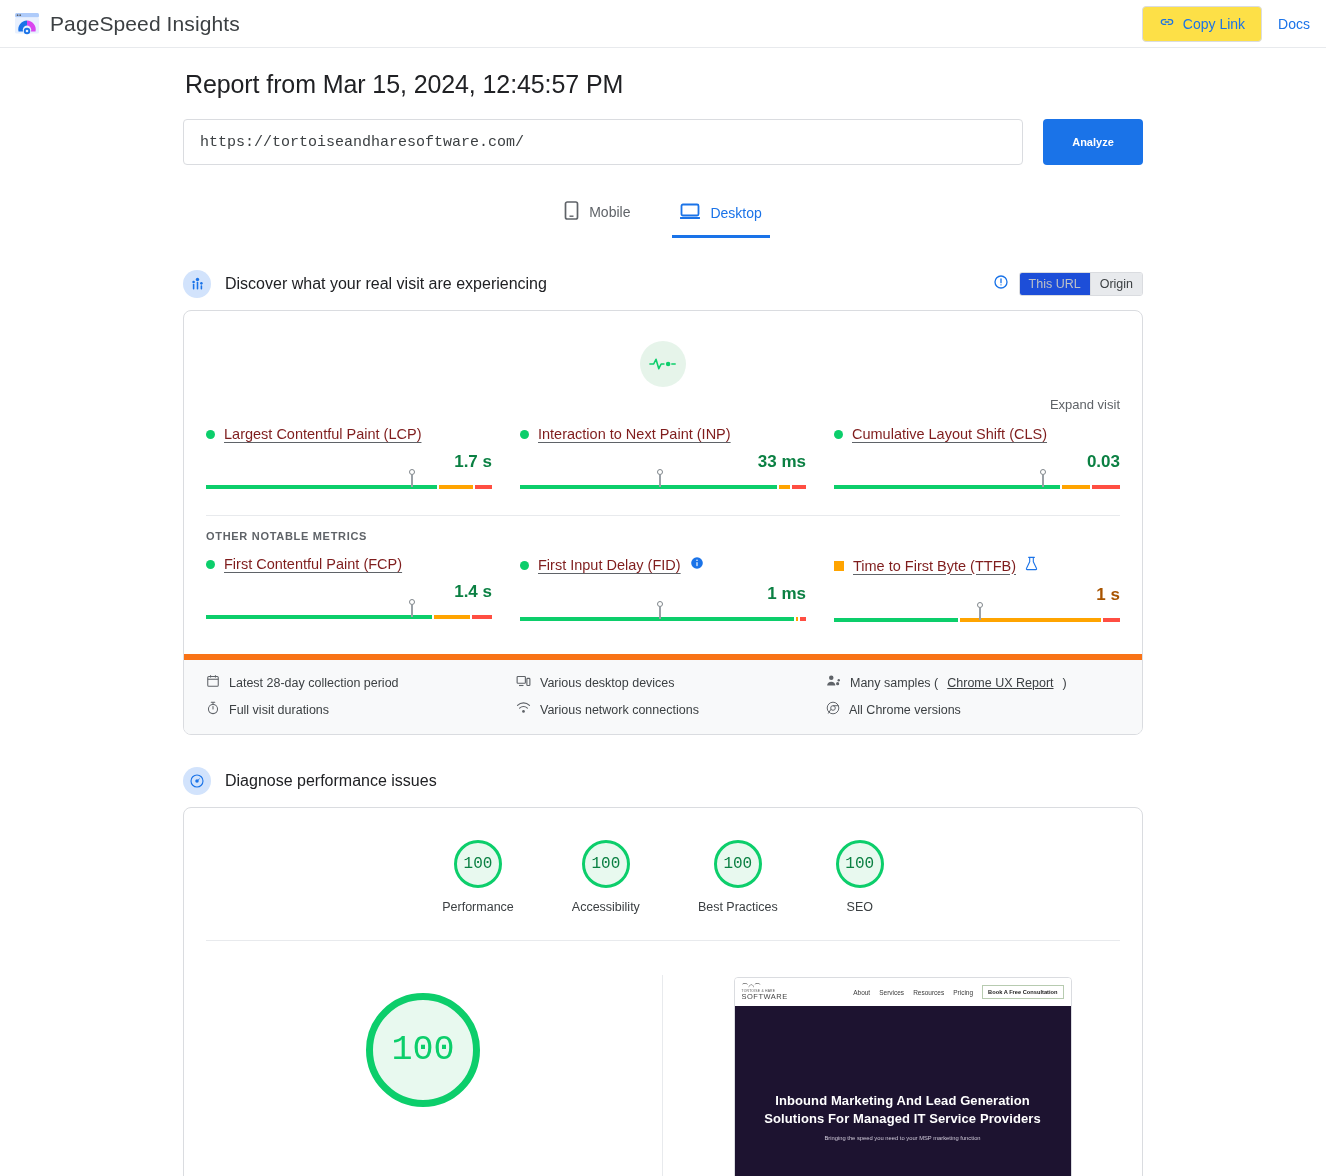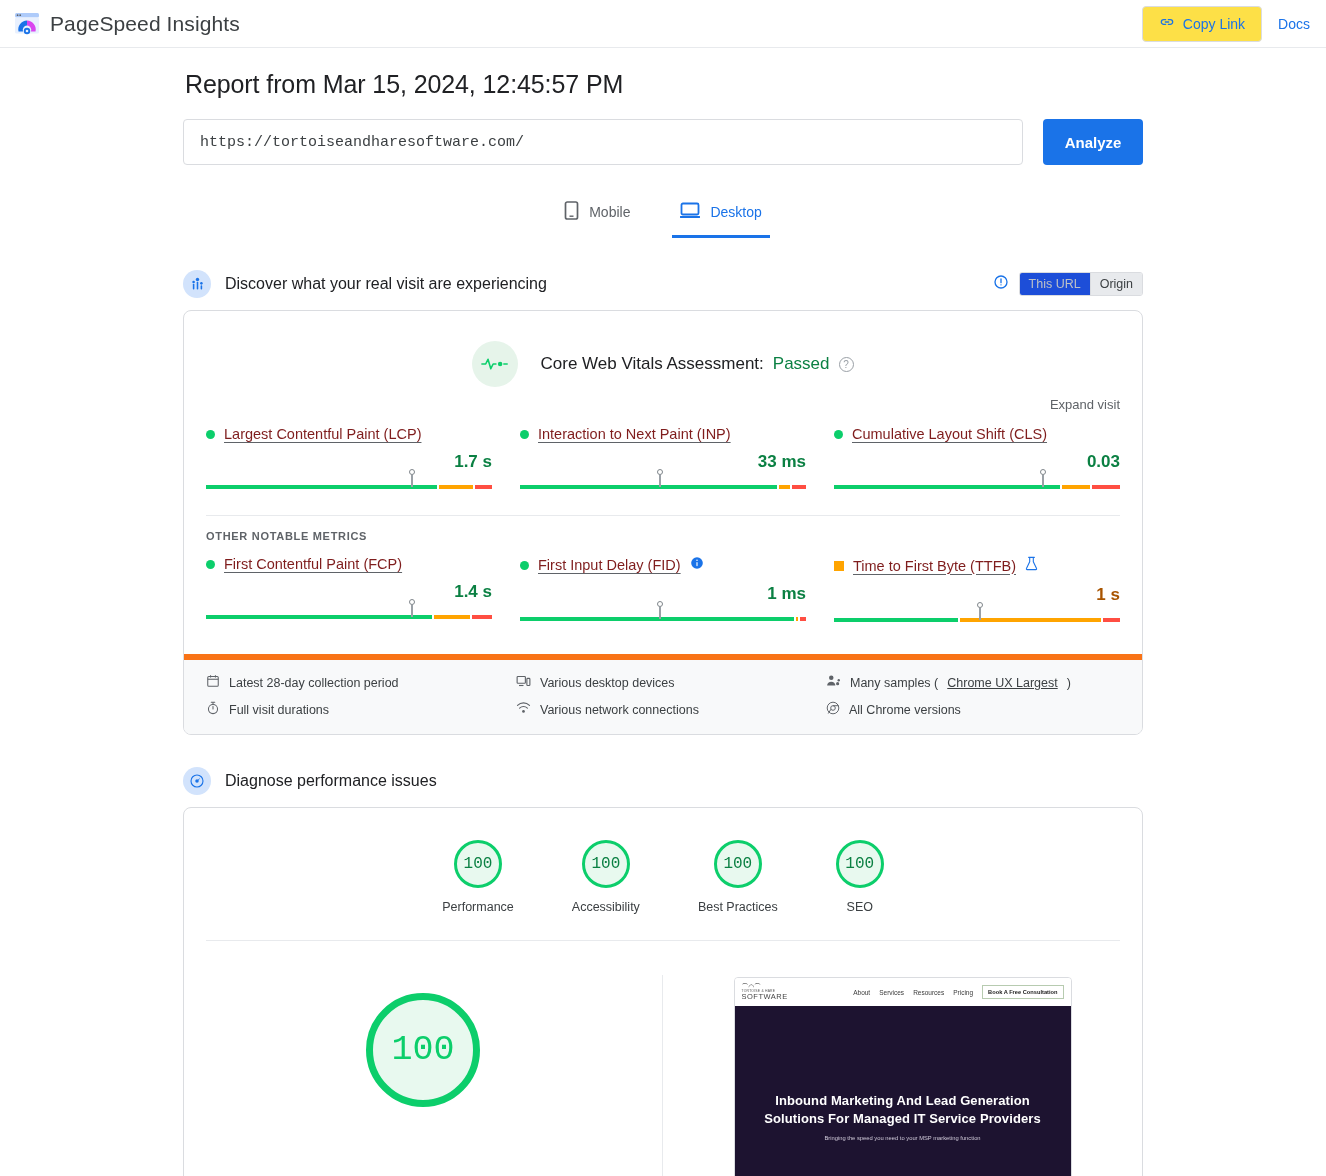--- a/index.html
+++ b/index.html
@@ -55,26 +55,26 @@
     flex: 1; height: 46px;
     border: 1px solid #dadce0; border-radius: 4px;
     padding: 0 16px; font-size: 15px; color: #3c4043;
     font-family: Liberation Mono, monospace;
     background: #fff; outline: none;
   }
   .analyze-btn {
     width: 100px; height: 46px;
     background: #1a73e8; color: #fff;
     border: none; border-radius: 4px;
-    font-size: 15px; font-weight: 700; cursor: pointer;
+    font-size: 11px; font-weight: 700; cursor: pointer;
     font-family: "Liberation Sans", sans-serif;
   }
 
   
-  .ff-tabs { display: flex; justify-content: center; gap: 34px; margin-top: 28px; }
+  .ff-tabs { display: flex; justify-content: center; gap: 34px; margin-top: 28px; align-items: flex-end; }
   .ff-tab {
     display: flex; align-items: center; gap: 10px;
     padding: 8px 8px 12px; cursor: pointer;
     font-size: 14px; color: #5f6368; font-weight: 500;
     border-bottom: 3px solid transparent; position: relative;
   }
   .ff-tab.active { color: #1a73e8; border-bottom-color: #1a73e8; }
 
   
   .section-head {
@@ -323,25 +323,20 @@
     <div class="card">
 
       <div class="cwv-head">
         <span class="cwv-icon-circle">
           <svg width="28" height="14" viewBox="0 0 30 14">
             <path d="M1 7 H5 L7.5 2 L10.5 12 L13 7 H16" fill="none" stroke="#0cce6b" stroke-width="1.7" stroke-linecap="round" stroke-linejoin="round"></path>
             <circle cx="20.5" cy="7" r="2.4" fill="#0cce6b"></circle>
             <line x1="24.5" y1="7" x2="28" y2="7" stroke="#0cce6b" stroke-width="1.7" stroke-linecap="round"></line>
           </svg>
         </span>
-        <span class="cwv-text">
-          <span>Core Web Vitals Assessment:</span>
-          <span class="cwv-pass">Passed</span>
-          <span class="help-circle">?</span>
-        </span>
       </div>
 
       <div class="expand-row">
         <span class="expand-view">Expand visit</span>
       </div>
 
       <div class="metrics">
 
         <div class="metric">
           <div class="metric-label-row">
@@ -502,21 +497,21 @@
         <div class="chip">
           <span>
             <svg width="15" height="14" viewBox="0 0 20 18" fill="#5f6368">
               <circle cx="7" cy="4.5" r="3"></circle>
               <path d="M1.5 15c0-3 2.5-5 5.5-5s5.5 2 5.5 5z"></path>
               <circle cx="15.5" cy="12.5" r="2.1"></circle>
               <circle cx="17" cy="8" r="1.6"></circle>
             </svg>
           </span>
           <span>Many samples (</span>
-            <a href="#">Chrome UX Largest</a>
+            <a href="#">Chrome UX Report</a>
             <span>)</span>
         </div>
         <div class="chip">
           <span>
             <svg width="14" height="14" viewBox="0 0 20 20" fill="none" stroke="#5f6368" stroke-width="1.5">
               <circle cx="10" cy="11.5" r="6.5"></circle>
               <line x1="10" y1="11.5" x2="10" y2="7.8" stroke-linecap="round"></line>
               <line x1="7.5" y1="1.8" x2="12.5" y2="1.8" stroke-linecap="round"></line>
               <line x1="10" y1="1.8" x2="10" y2="5"></line>
             </svg>

